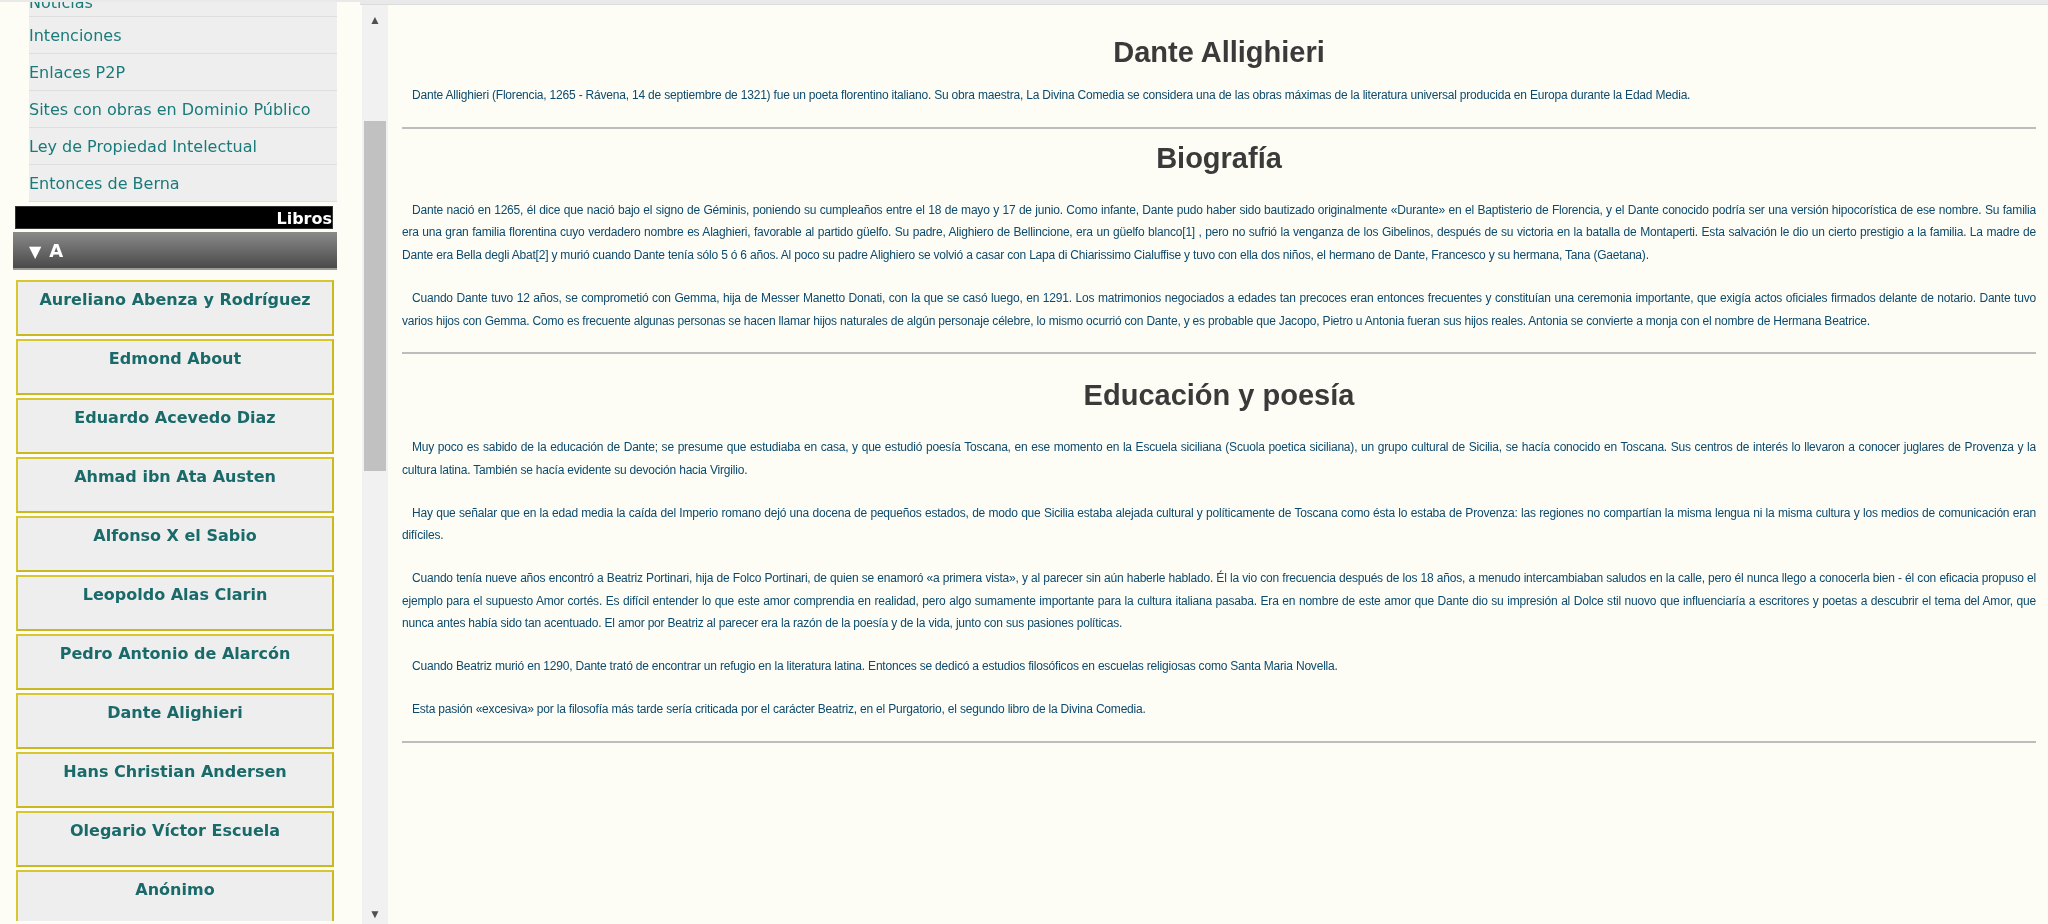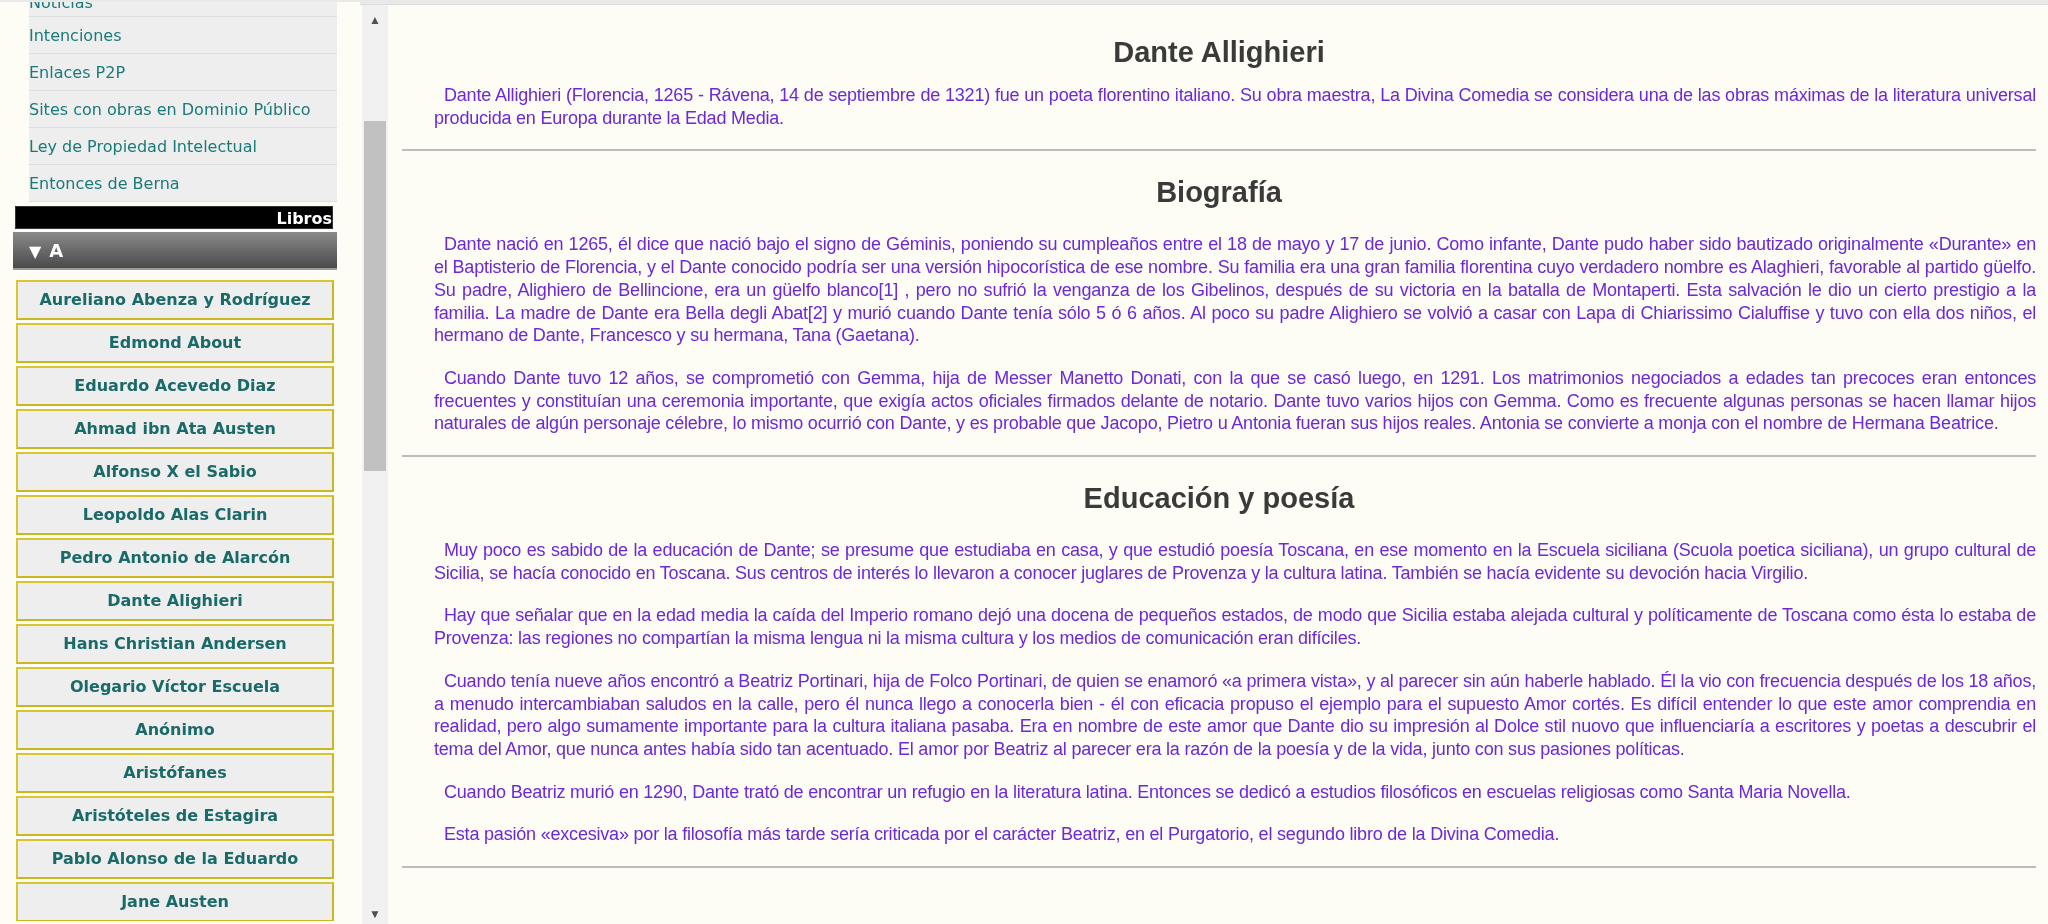--- a/index.html
+++ b/index.html
@@ -17,36 +17,36 @@
     .menu-item span { padding-left: 0; }
 
     .libros-header { position: absolute; left: 15px; top: 204px; width: 318px; height: 23px; background: #000; color: #fff;
       text-align: right; font-family: "DejaVu Sans", sans-serif; font-weight: bold; font-size: 16px; line-height: 23px; border: 1px solid #333; }
     .letter-bar { position: absolute; left: 13px; top: 230px; width: 324px; height: 38px;
       background: linear-gradient(#8a8a8a, #4a4a4a); color: #fff; font-family: "DejaVu Sans", sans-serif; font-weight: bold; font-size: 18px;
       line-height: 38px; padding-left: 16px; border-bottom: 2px solid #9a9a9a; cursor: pointer; }
     .letter-bar .tri { display: inline-block; margin-right: 8px; font-size: 16px; }
 
     .authors { position: absolute; left: 16px; top: 278px; width: 318px; }
-    .author-btn { display: block; width: 318px; height: 40px; margin-bottom: 3px; background: #eeeeee;
+    .author-btn { display: block; width: 318px; height: 56px; margin-bottom: 3px; background: #eeeeee;
       border: 2px solid #d8c630; border-right-color: #c9b820; border-bottom-color: #c9b820;
       color: #1a6a6a; font-family: "DejaVu Sans", sans-serif; font-weight: bold; font-size: 16px; text-align: center; line-height: 36px; cursor: pointer; }
 
     
     .scrollbar { position: absolute; left: 362px; top: 5px; width: 26px; height: 919px; background: #f1f1f1; }
     .scroll-up, .scroll-down { position: absolute; left: 0; width: 26px; height: 20px; color: #505050; font-size: 12px; text-align: center; line-height: 20px; cursor: pointer; }
     .scroll-up { top: 5px; }
     .scroll-down { bottom: 0; }
     .scroll-thumb { position: absolute; left: 2px; top: 116px; width: 22px; height: 350px; background: #c1c1c1; cursor: pointer; }
 
     
     .content { position: absolute; left: 402px; top: 21px; width: 1634px; height: 919px; overflow: hidden; color: #222; }
     h1.title { text-align: center; font-size: 29px; font-weight: bold; color: #3a3a3a; margin-top: 14px; height: 34px; line-height: 34px; }
     h2.section { text-align: center; font-size: 29px; font-weight: bold; color: #3a3a3a; height: 34px; line-height: 34px; }
-    p.para { font-size: 18px; line-height: 22.7px; text-align: justify; text-indent: 10px; color: #6d28d9; letter-spacing: -0.2px; margin-left: 32px; }
+    p.para { font-size: 12px; line-height: 22.7px; text-align: justify; text-indent: 10px; color: #0c4a6e; letter-spacing: -0.2px; }
     hr.divider { border: none; border-top: 2px solid #bdbdbd; margin: 0; }
   </style>
 </head>
 <body>
 
 <div class="topline"></div>
 
 <nav class="sidebar">
   <div class="menu-list">
     <a class="menu-item partial"><span>Noticias</span></a>
@@ -86,21 +86,21 @@
   <div class="scroll-up">▲</div>
   <div class="scroll-thumb"></div>
   <div class="scroll-down">▼</div>
 </div>
 
 <main class="content">
   <h1 class="title">Dante Allighieri</h1>
   <p class="para" style="margin-top:15px;">Dante Allighieri (Florencia, 1265 - Rávena, 14 de septiembre de 1321) fue un poeta florentino italiano. Su obra maestra, La Divina Comedia se considera una de las obras máximas de la literatura universal producida en Europa durante la Edad Media.</p>
   <hr class="divider" style="margin-top:20px;">
 
-  <h2 class="section" style="margin-top:24px;">Biografía</h2>
+  <h2 class="section" style="margin-top:12px;">Biografía</h2>
   <p class="para" style="margin-top:24px;">Dante nació en 1265, él dice que nació bajo el signo de Géminis, poniendo su cumpleaños entre el 18 de mayo y 17 de junio. Como infante, Dante pudo haber sido bautizado originalmente «Durante» en el Baptisterio de Florencia, y el Dante conocido podría ser una versión hipocorística de ese nombre. Su familia era una gran familia florentina cuyo verdadero nombre es Alaghieri, favorable al partido güelfo. Su padre, Alighiero de Bellincione, era un güelfo blanco[1] , pero no sufrió la venganza de los Gibelinos, después de su victoria en la batalla de Montaperti. Esta salvación le dio un cierto prestigio a la familia. La madre de Dante era Bella degli Abat[2] y murió cuando Dante tenía sólo 5 ó 6 años. Al poco su padre Alighiero se volvió a casar con Lapa di Chiarissimo Cialuffise y tuvo con ella dos niños, el hermano de Dante, Francesco y su hermana, Tana (Gaetana).</p>
   <p class="para" style="margin-top:20px;">Cuando Dante tuvo 12 años, se comprometió con Gemma, hija de Messer Manetto Donati, con la que se casó luego, en 1291. Los matrimonios negociados a edades tan precoces eran entonces frecuentes y constituían una ceremonia importante, que exigía actos oficiales firmados delante de notario. Dante tuvo varios hijos con Gemma. Como es frecuente algunas personas se hacen llamar hijos naturales de algún personaje célebre, lo mismo ocurrió con Dante, y es probable que Jacopo, Pietro u Antonia fueran sus hijos reales. Antonia se convierte a monja con el nombre de Hermana Beatrice.</p>
   <hr class="divider" style="margin-top:20px;">
 
   <h2 class="section" style="margin-top:24px;">Educación y poesía</h2>
   <p class="para" style="margin-top:24px;">Muy poco es sabido de la educación de Dante; se presume que estudiaba en casa, y que estudió poesía Toscana, en ese momento en la Escuela siciliana (Scuola poetica siciliana), un grupo cultural de Sicilia, se hacía conocido en Toscana. Sus centros de interés lo llevaron a conocer juglares de Provenza y la cultura latina. También se hacía evidente su devoción hacia Virgilio.</p>
   <p class="para" style="margin-top:20px;">Hay que señalar que en la edad media la caída del Imperio romano dejó una docena de pequeños estados, de modo que Sicilia estaba alejada cultural y políticamente de Toscana como ésta lo estaba de Provenza: las regiones no compartían la misma lengua ni la misma cultura y los medios de comunicación eran difíciles.</p>
   <p class="para" style="margin-top:20px;">Cuando tenía nueve años encontró a Beatriz Portinari, hija de Folco Portinari, de quien se enamoró «a primera vista», y al parecer sin aún haberle hablado. Él la vio con frecuencia después de los 18 años, a menudo intercambiaban saludos en la calle, pero él nunca llego a conocerla bien - él con eficacia propuso el ejemplo para el supuesto Amor cortés. Es difícil entender lo que este amor comprendia en realidad, pero algo sumamente importante para la cultura italiana pasaba. Era en nombre de este amor que Dante dio su impresión al Dolce stil nuovo que influenciaría a escritores y poetas a descubrir el tema del Amor, que nunca antes había sido tan acentuado. El amor por Beatriz al parecer era la razón de la poesía y de la vida, junto con sus pasiones políticas.</p>
   <p class="para" style="margin-top:20px;">Cuando Beatriz murió en 1290, Dante trató de encontrar un refugio en la literatura latina. Entonces se dedicó a estudios filosóficos en escuelas religiosas como Santa Maria Novella.</p>
   <p class="para" style="margin-top:20px;">Esta pasión «excesiva» por la filosofía más tarde sería criticada por el carácter Beatriz, en el Purgatorio, el segundo libro de la Divina Comedia.</p>

